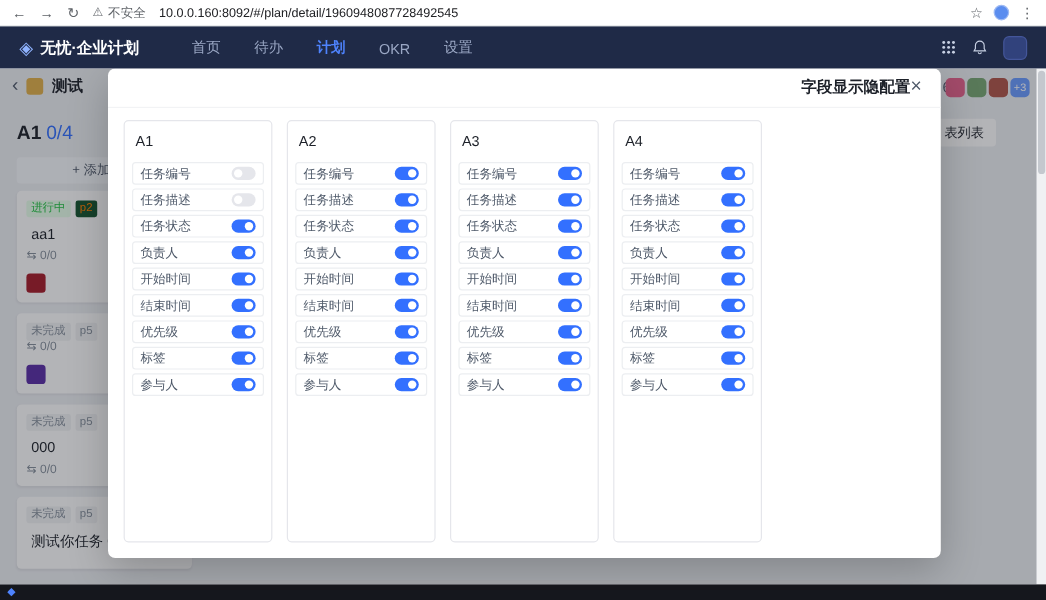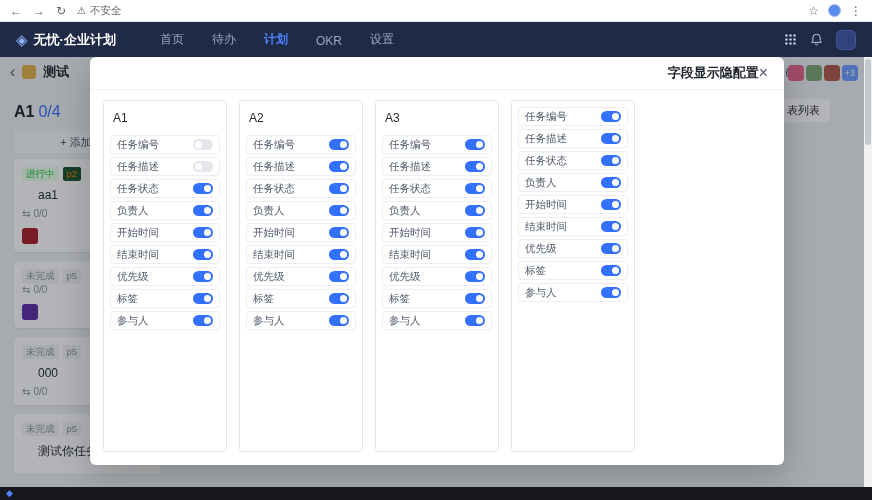--- a/index.html
+++ b/index.html
@@ -43,21 +43,21 @@
   .view-switch{position:absolute;top:42px;right:34px;background:#fff;border-radius:3px;padding:4px 10px;font-size:11px;color:#1d2129;z-index:1;cursor:pointer;white-space:nowrap}
   .add-task{position:absolute;top:74px;left:14px;width:146px;height:22px;line-height:22px;text-align:center;background:#f7f9fc;border-radius:3px;font-size:11px;color:#4e5969;z-index:1;cursor:pointer;overflow:hidden;white-space:nowrap}
   .cards{position:absolute;top:102px;left:14px;width:146px;display:flex;flex-direction:column;gap:9px;z-index:1}
   .card{background:#fff;border-radius:4px;padding:8px;box-shadow:0 1px 2px rgba(0,0,0,.06);cursor:pointer}
   .chip-row{display:flex;gap:4px;align-items:center}
   .chip{font-size:9.5px;padding:1px 4px;border-radius:2px;line-height:1.3;white-space:nowrap}
   .chip.progress{color:#23c343;background:#e8ffea}
   .chip.todo{color:#86909c;background:#f2f3f5}
   .chip.orange{color:#ff7d00;background:#14532d}
   .chip.gray{color:#86909c;background:#f2f3f5}
-  .card-title{font-size:12px;color:#1d2129;margin:7px 16px 6px;white-space:nowrap;overflow:hidden}
+  .card-title{font-size:12px;color:#1d2129;margin:7px 4px 6px;white-space:nowrap;overflow:hidden}
   .sub-row{display:flex;align-items:center;gap:3px;font-size:10px;color:#86909c}
   .sub-row .sub-icon{font-size:10px}
   .card-avatar{width:16px;height:16px;border-radius:3px;margin-top:9px}
   .overlay{position:absolute;inset:0;background:rgba(23,26,35,.33);z-index:10}
 
   
   .modal{position:absolute;left:90px;top:57px;width:694px;height:408px;background:#fff;border-radius:6px;box-shadow:0 10px 34px rgba(0,0,0,.22);z-index:50;display:flex;flex-direction:column}
   .modal-header{height:33px;display:flex;align-items:center;justify-content:flex-end;padding:0 16px;border-bottom:1px solid #f2f3f5}
   .modal-title{font-size:13px;font-weight:700;color:#1d2129;white-space:nowrap}
   .modal-close{font-size:16px;color:#4e5969;cursor:pointer;line-height:1}
@@ -85,20 +85,21 @@
 <div class="screen">
 
   <div class="chrome">
     <span class="ci">←</span>
     <span class="ci">→</span>
     <span class="ci">↻</span>
     <span class="secure-chip">
       <span class="warn">⚠</span>
       <span>不安全</span>
     </span>
+    <span class="url-text">10.0.0.160:8092/#/plan/detail/1960948087728492545</span>
     <div class="chrome-right">
       <span class="ci">☆</span>
       <span class="profile-dot"></span>
       <span class="ci">⋮</span>
     </div>
   </div>
 
   <div class="appbar">
     <div class="brand">
       <span class="logo-glyph">◈</span>
@@ -399,20 +400,21 @@
             <div class="field-row">
               <span class="field-label">参与人</span>
               <span class="toggle on">
                 <span class="knob"></span>
               </span>
             </div>
           </div>
   </div>
 
   <div class="group">
+    <div class="group-title">A4</div>
     <div>
             <div class="field-row">
               <span class="field-label">任务编号</span>
               <span class="toggle on">
                 <span class="knob"></span>
               </span>
             </div>
             <div class="field-row">
               <span class="field-label">任务描述</span>
               <span class="toggle on">

